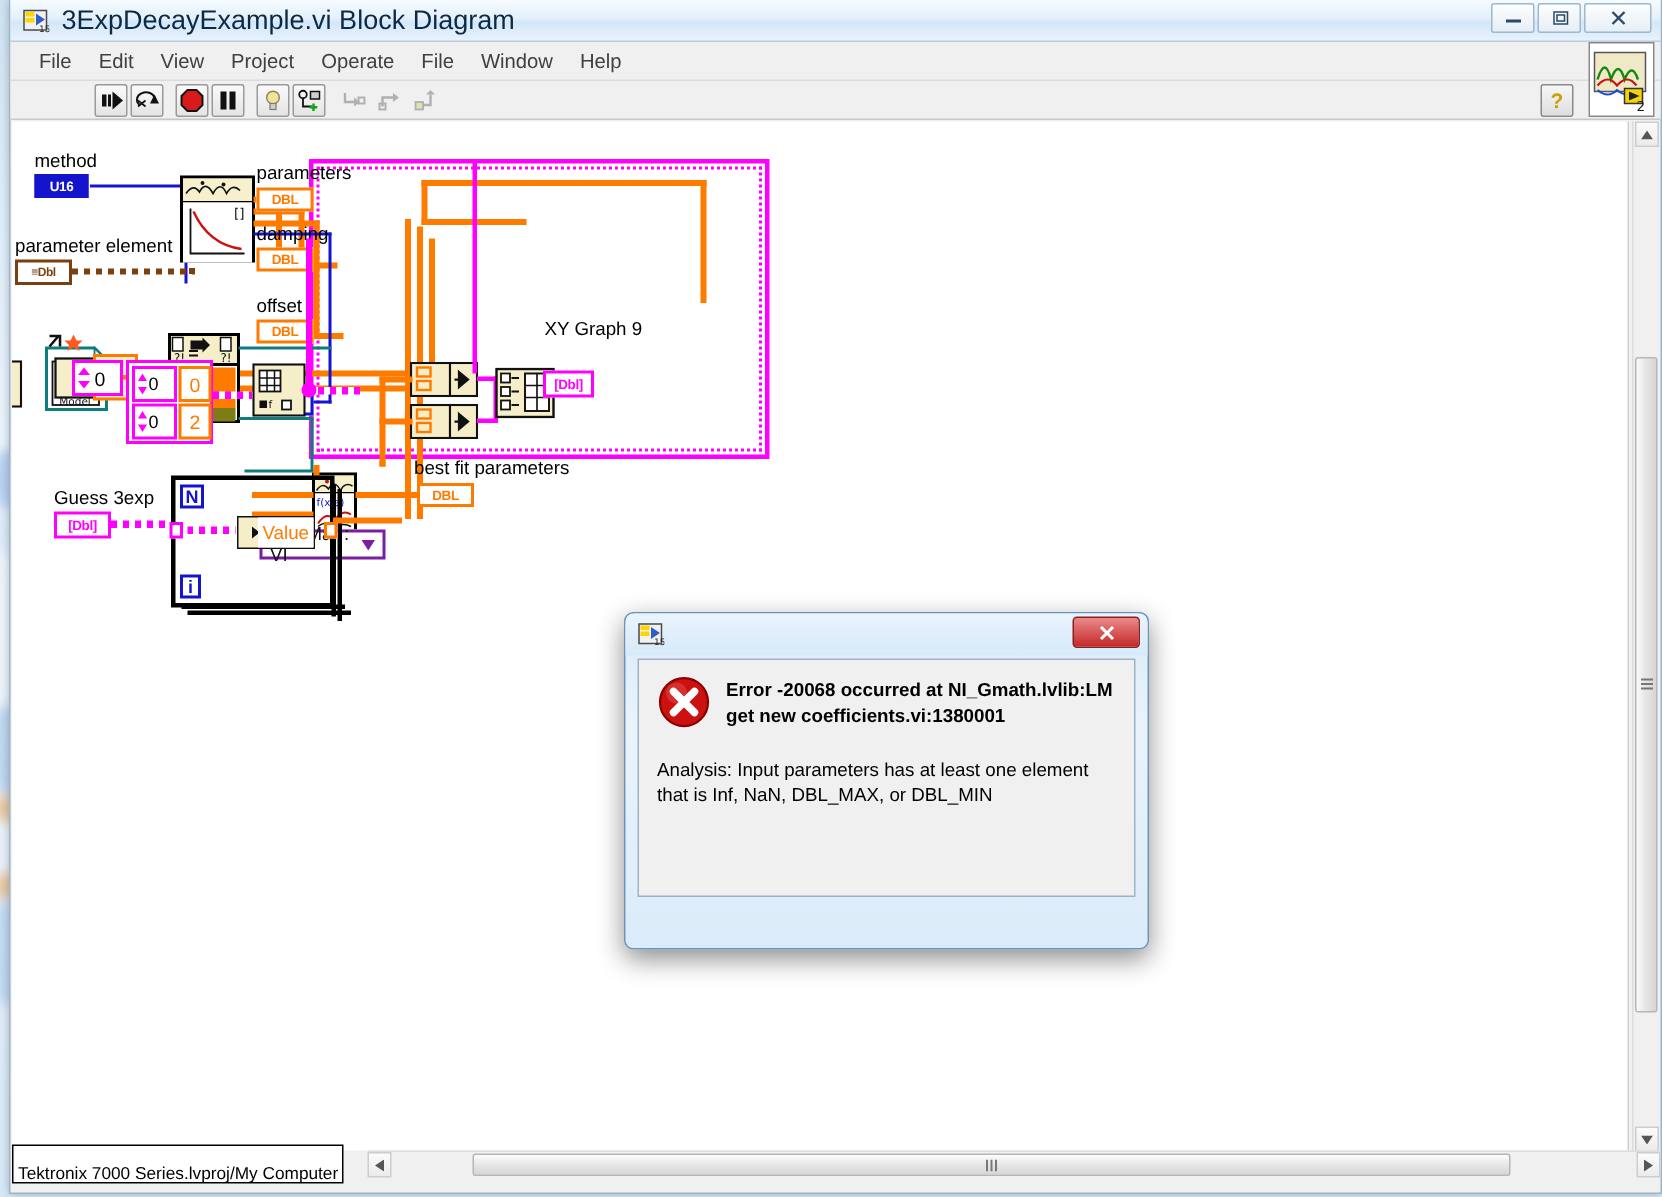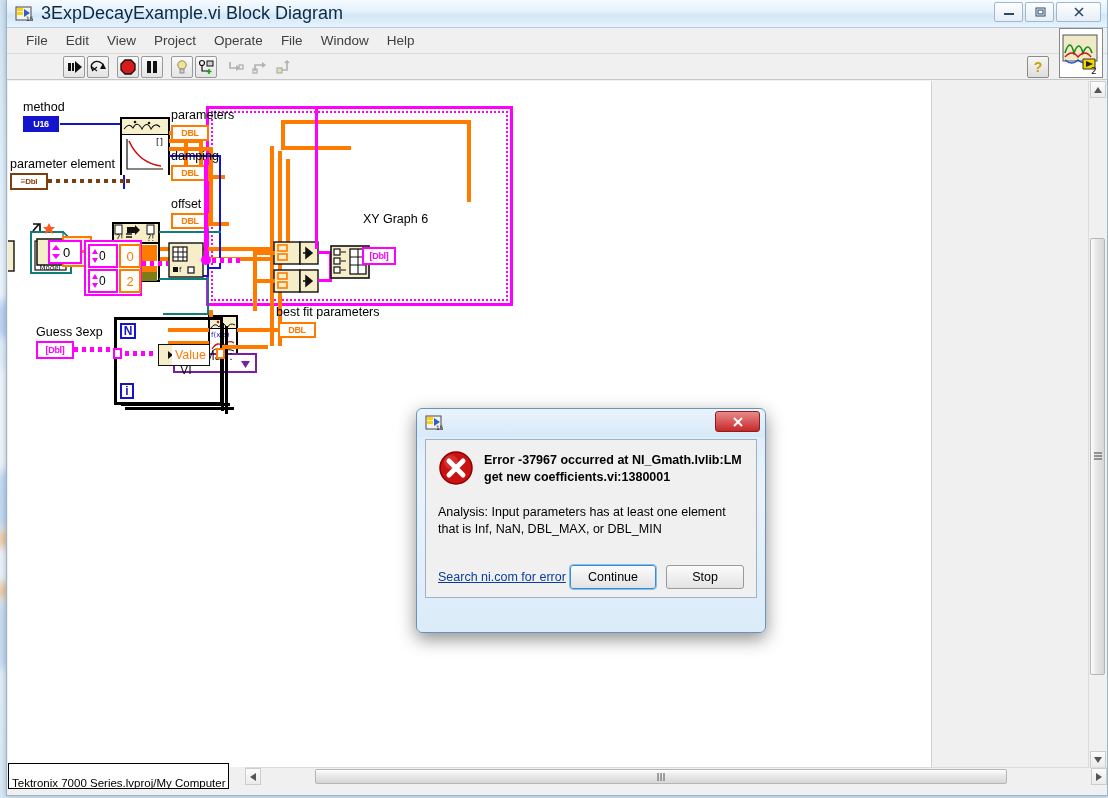--- a/index.html
+++ b/index.html
@@ -84,21 +84,21 @@
   }
   #vi-icon-box {
     position:absolute; right: 4px; top: -26px; width: 44px; height: 50px;
     background: #fff; border: 1px solid #888;
     display:flex; align-items:center; justify-content:center;
   }
 
   
   #canvas-wrap {
     position: absolute; left: 1px; top: 81px;
-    width: 924px; height: 687px;
+    width: 1078px; height: 687px;
     background: #ffffff; overflow: hidden;
     border-right: 1px solid #d0d0d0;
   }
   #vscroll {
     position:absolute; right: 1px; top: 81px; width: 18px; height: 687px;
     background: #f0f0f0; border-left: 1px solid #dcdcdc;
   }
   .sb-arrow {
     width:16px; height:17px; display:flex;align-items:center;justify-content:center;
     background: linear-gradient(180deg,#fbfbfb,#ebebeb); border:1px solid #cdcdcd;
@@ -473,21 +473,21 @@
         <rect x="4" y="4" width="6" height="6" fill="#fff" stroke="#111" stroke-width="1.2"></rect>
         <rect x="4" y="13" width="6" height="6" fill="#fff" stroke="#111" stroke-width="1.2"></rect>
         <rect x="4" y="22" width="6" height="6" fill="#fff" stroke="#111" stroke-width="1.2"></rect>
         <path d="M11 7 h5 M11 16 h5 M11 25 h5" stroke="#111" stroke-width="1.2"></path>
         <rect x="20" y="4" width="16" height="25" fill="#fff" stroke="#111" stroke-width="1.3"></rect>
         <path d="M20 12 h16 M20 20 h16 M28 4 v25" stroke="#111" stroke-width="1.1"></path>
       </svg>
     </div>
     <div class="wire" style="left:361px;top:178px;width:16px;height:3px;background:#ff00ff;"></div>
 
-    <div class="lbl" style="left:355px;top:131px;">XY Graph 6</div>
+    <div class="lbl" style="left:355px;top:131px;">XY Graph 9</div>
     <div class="term term-pink" style="left:354px;top:166px;width:34px;height:18px;font-size:9px;">
       <span>[Dbl]</span>
     </div>
     <div class="wire" style="left:307px;top:25px;width:3px;height:143px;background:#ff00ff;"></div>
 
     <div class="wire" style="left:245px;top:170px;width:22px;height:4px;background:#ff7b00;"></div>
     <div class="wire" style="left:245px;top:198px;width:22px;height:4px;background:#ff7b00;"></div>
     <div class="wire" style="left:245px;top:170px;width:4px;height:60px;background:#ff7b00;"></div>
     <div class="wire" style="left:245px;top:226px;width:4px;height:4px;background:#ff7b00;"></div>
 
@@ -677,31 +677,22 @@
     <div style="position:absolute;left:8px;top:30px;right:8px;bottom:34px;
                 background:#f0f0f0;border:1px solid #9ab3c8;padding:10px 12px;">
       <div style="display:flex;gap:10px;">
         <span style="flex:0 0 auto;">
           <svg width="36" height="36" viewBox="0 0 36 36">
             <circle cx="18" cy="18" r="16" fill="#cc1111" stroke="#8d0000" stroke-width="1.5"></circle>
             <circle cx="13" cy="12" r="7" fill="#e05555" opacity=".45"></circle>
             <path d="M11 11 L25 25 M25 11 L11 25" stroke="#fff" stroke-width="5" stroke-linecap="round"></path>
           </svg>
         </span>
-        <div style="font-size:12.5px;font-weight:bold;color:#000;line-height:1.35;padding-top:2px;">Error -37967 occurred at NI_Gmath.lvlib:LM get new coefficients.vi:1380001</div>
+        <div style="font-size:12.5px;font-weight:bold;color:#000;line-height:1.35;padding-top:2px;">Error -20068 occurred at NI_Gmath.lvlib:LM get new coefficients.vi:1380001</div>
       </div>
 
 
       <div style="font-size:12.5px;color:#000;margin-top:14px;line-height:1.35;">Analysis:  Input parameters has at least one element that is Inf, NaN, DBL_MAX, or DBL_MIN</div>
 
-      <div style="position:absolute;left:12px;right:12px;bottom:8px;display:flex;align-items:center;">
-        <a href="#" style="font-size:12.5px;text-decoration:underline;flex:1;">Search ni.com for error</a>
-        <button style="width:86px;height:24px;font-size:12.5px;font-family:'Liberation Sans',sans-serif;
-                       background:linear-gradient(180deg,#fbfbfb,#e3e3e3);border:1px solid #3c8ccc;
-                       border-radius:3px;outline:1px solid #7fc0ee;margin-right:10px;cursor:pointer;">Continue</button>
-        <button style="width:78px;height:24px;font-size:12.5px;font-family:'Liberation Sans',sans-serif;
-                       background:linear-gradient(180deg,#fbfbfb,#e3e3e3);border:1px solid #9a9a9a;
-                       border-radius:3px;cursor:pointer;">Stop</button>
-      </div>
     </div>
   </div>
 
 </div>
 
 </body></html>

